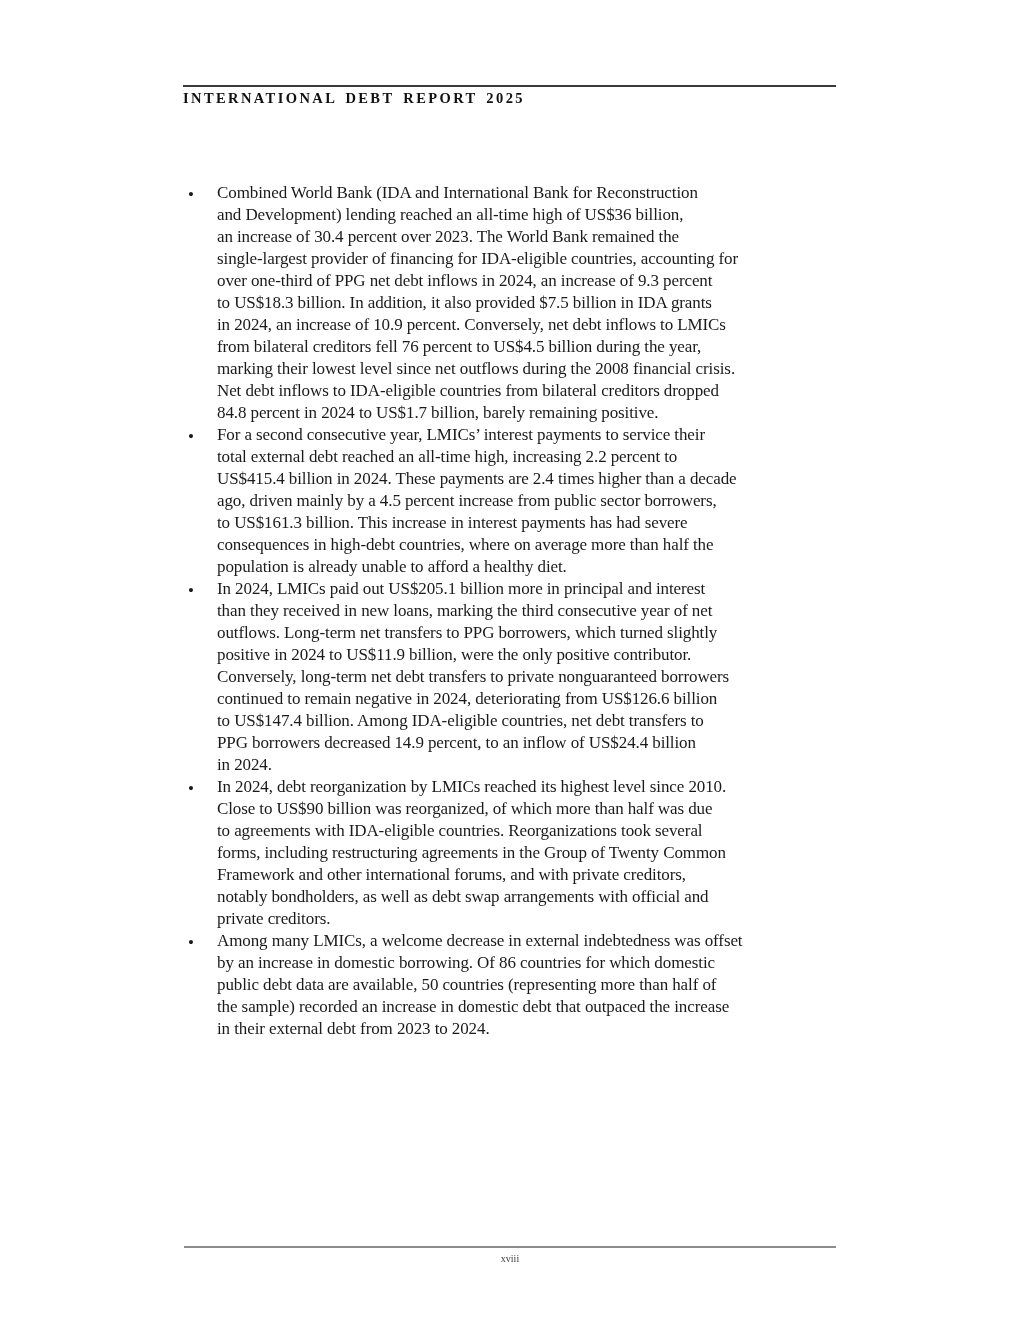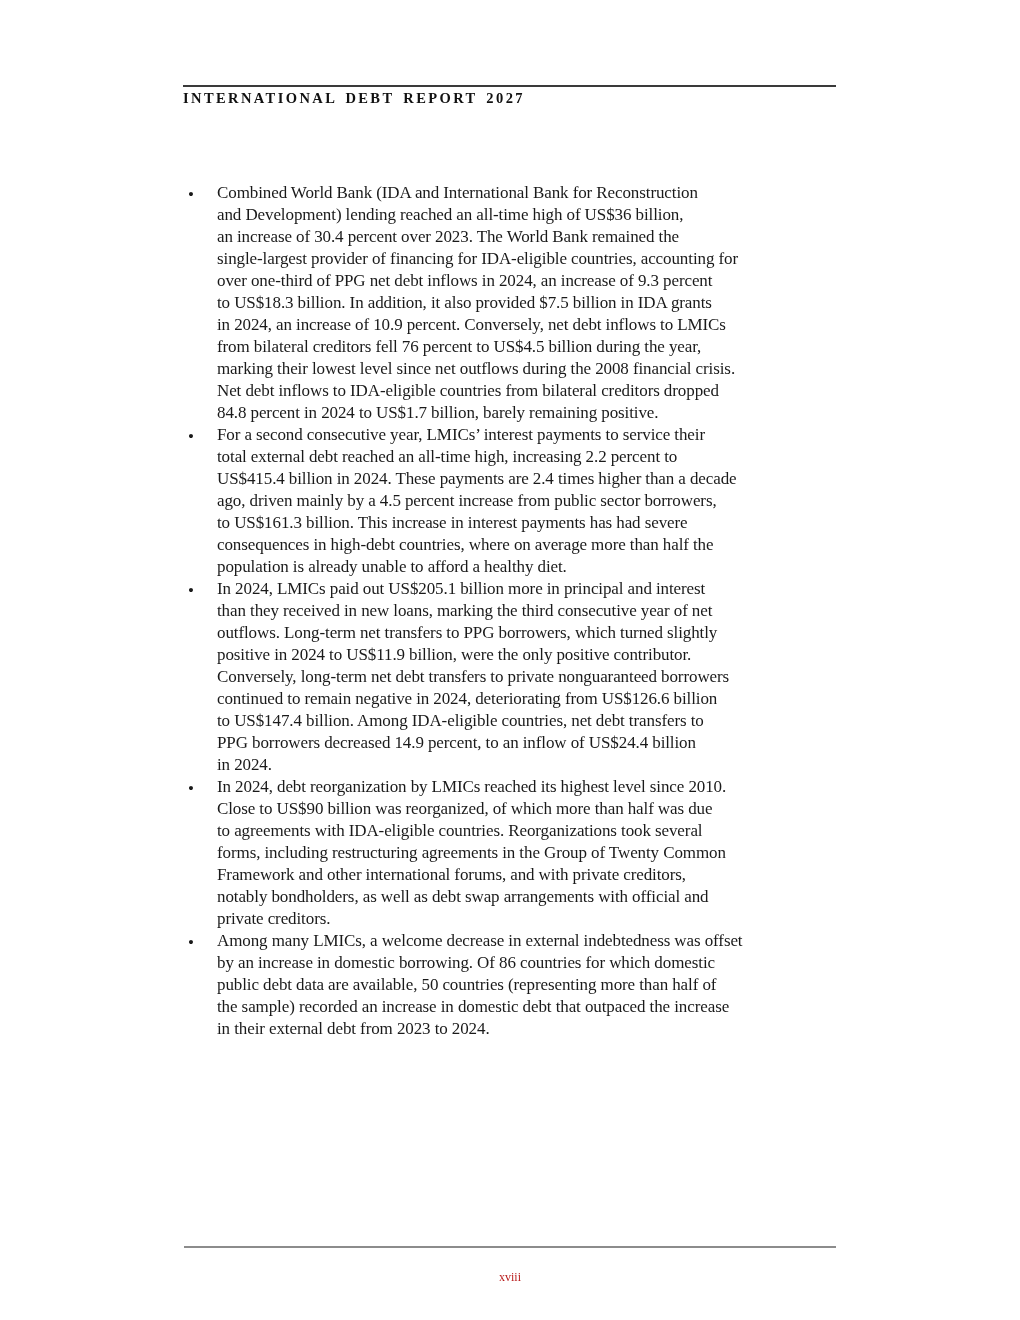--- a/index.html
+++ b/index.html
@@ -68,33 +68,33 @@
     top: 1246px;
     width: 652px;
     text-align: center;
   }
   .footer-rule {
     width: 100%;
     height: 0;
     border-top: 2px solid #8c8c8c;
   }
   .page-number {
-    margin-top: 22px;
-    font-size: 12px;
-    color: #b91c1c;
+    margin-top: 5px;
+    font-size: 10px;
+    color: #404040;
   }
 </style>
 </head>
 <body>
 
 <div class="page">
 
   <div class="running-header">
     <div class="header-rule"></div>
-    <div class="header-title">INTERNATIONAL DEBT REPORT 2027</div>
+    <div class="header-title">INTERNATIONAL DEBT REPORT 2025</div>
   </div>
 
   <div class="content">
 
     <div class="bullet-item">
       <span class="bullet-marker">•</span>
       <p class="bullet-text">Combined World Bank (IDA and International Bank for Reconstruction
 and Development) lending reached an all-time high of US$36 billion,
 an increase of 30.4 percent over 2023. The World Bank remained the
 single-largest provider of financing for IDA-eligible countries, accounting for

